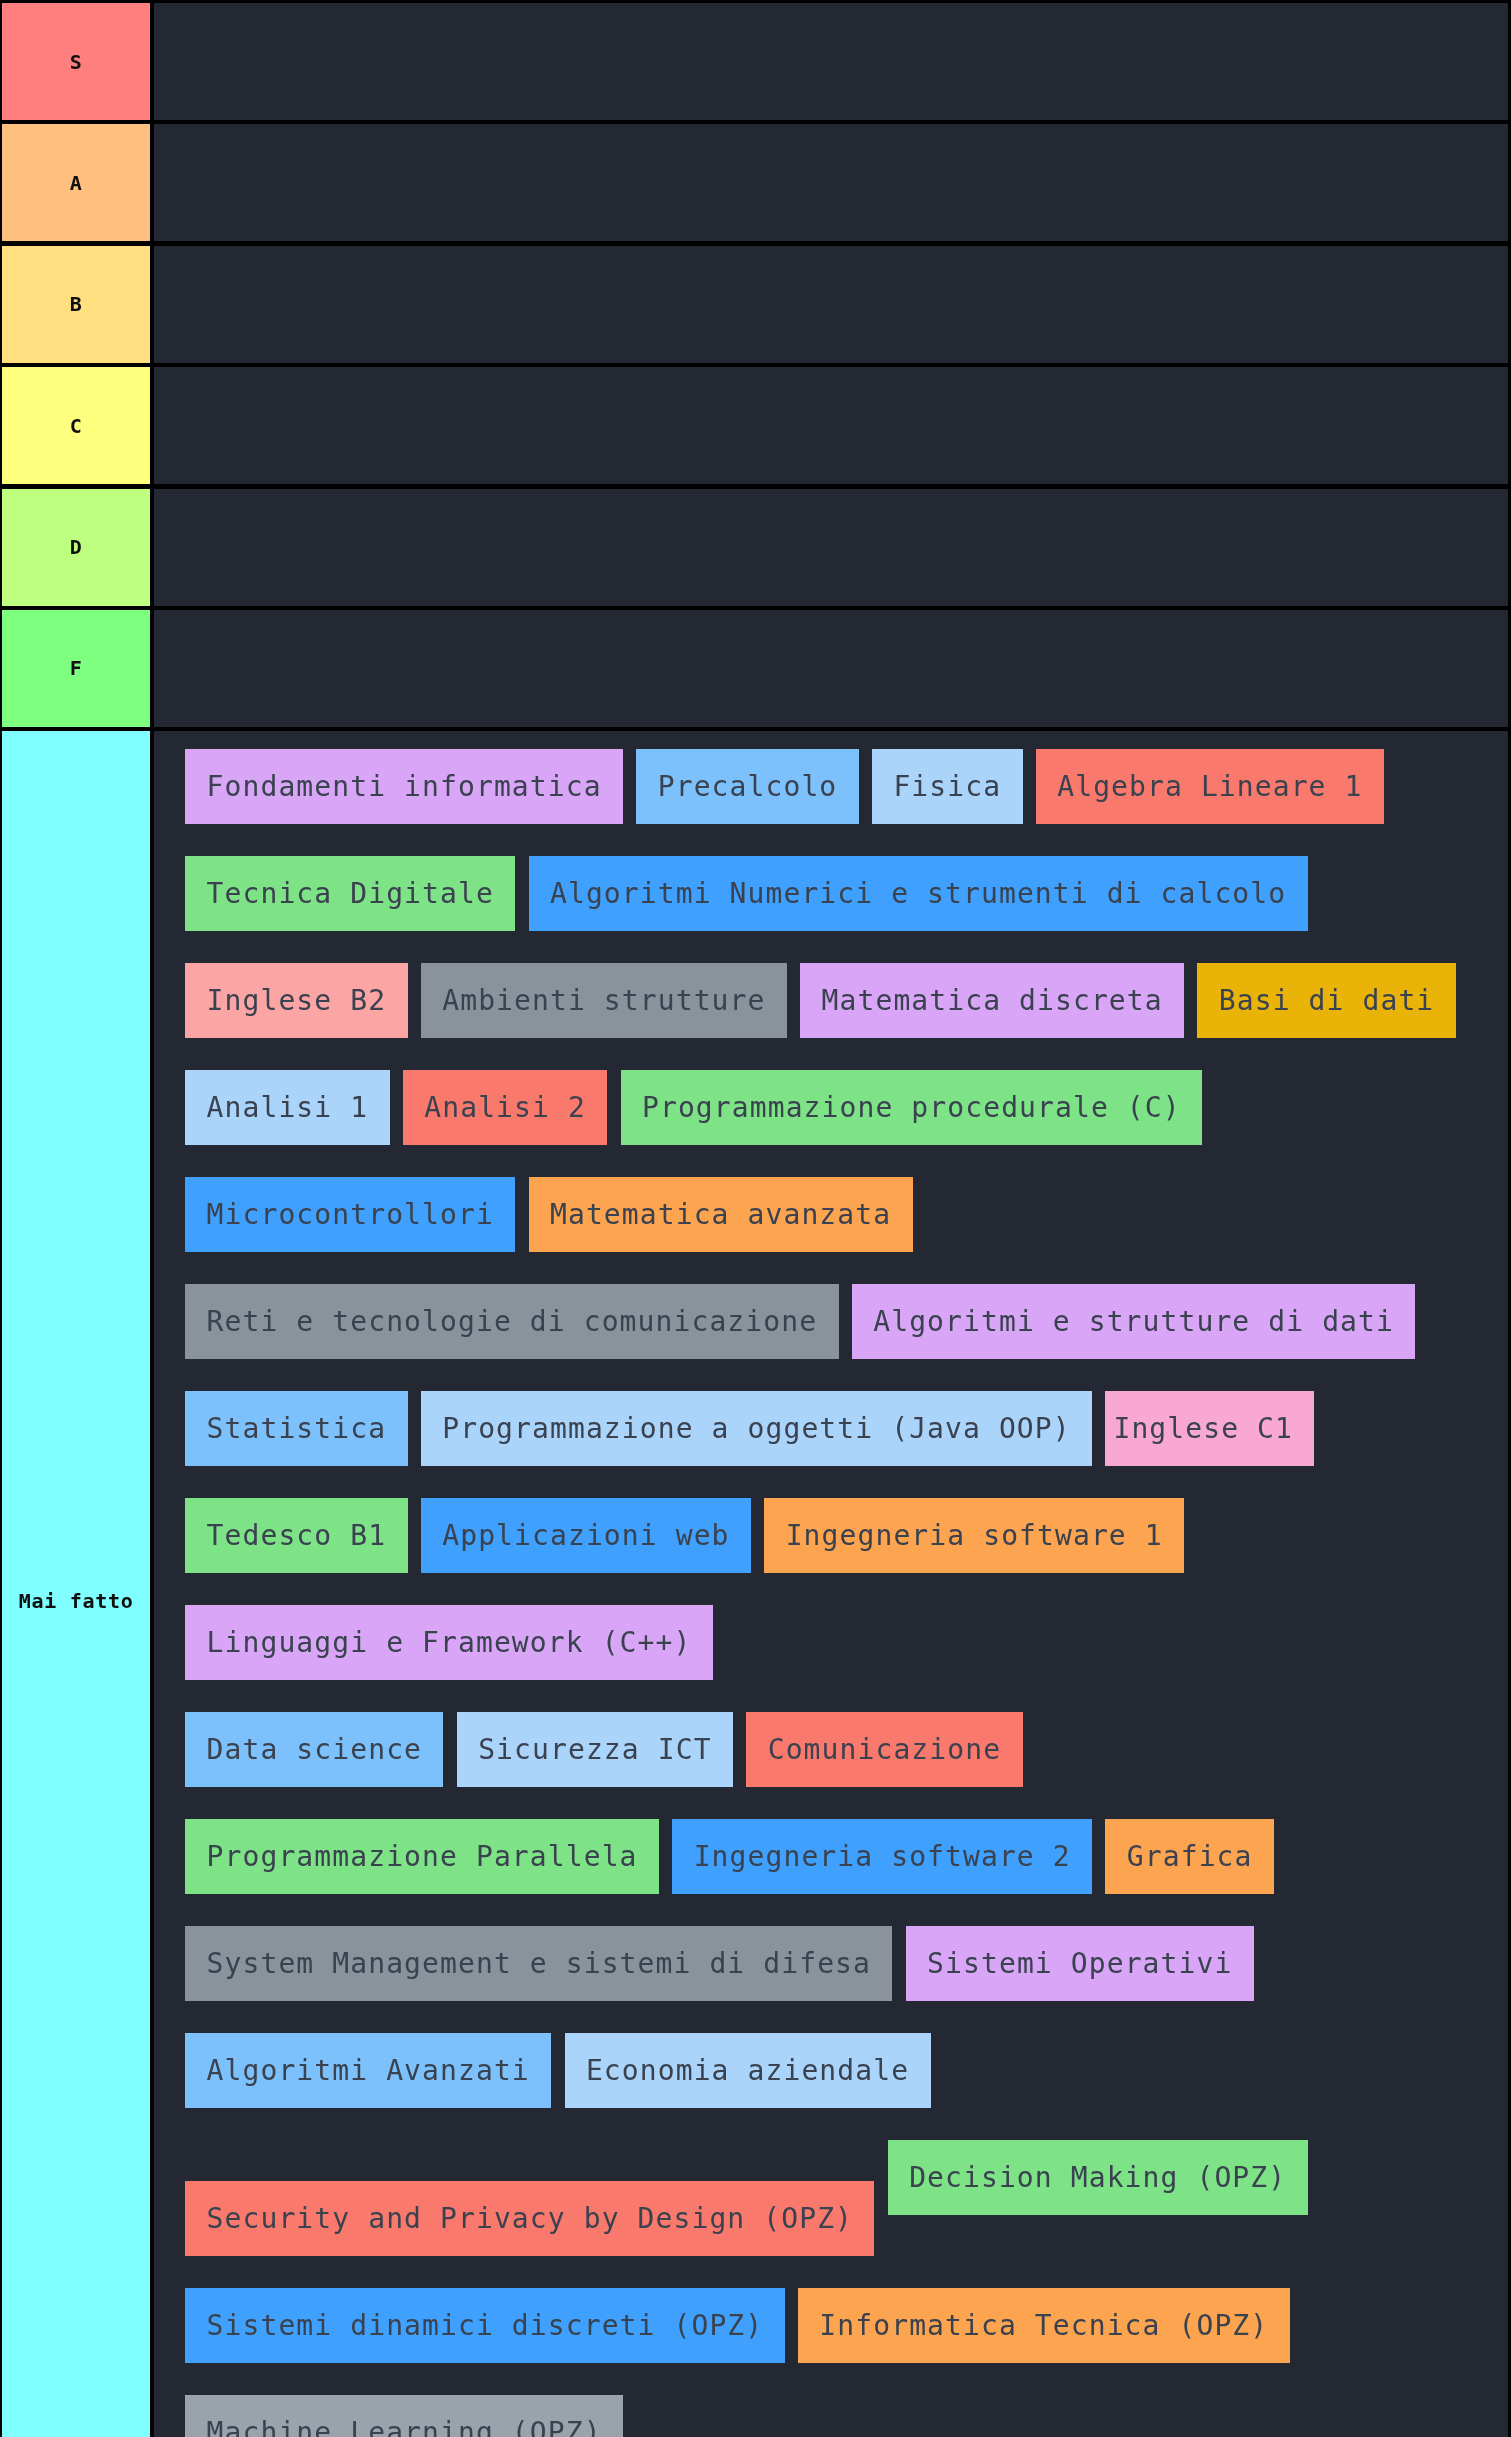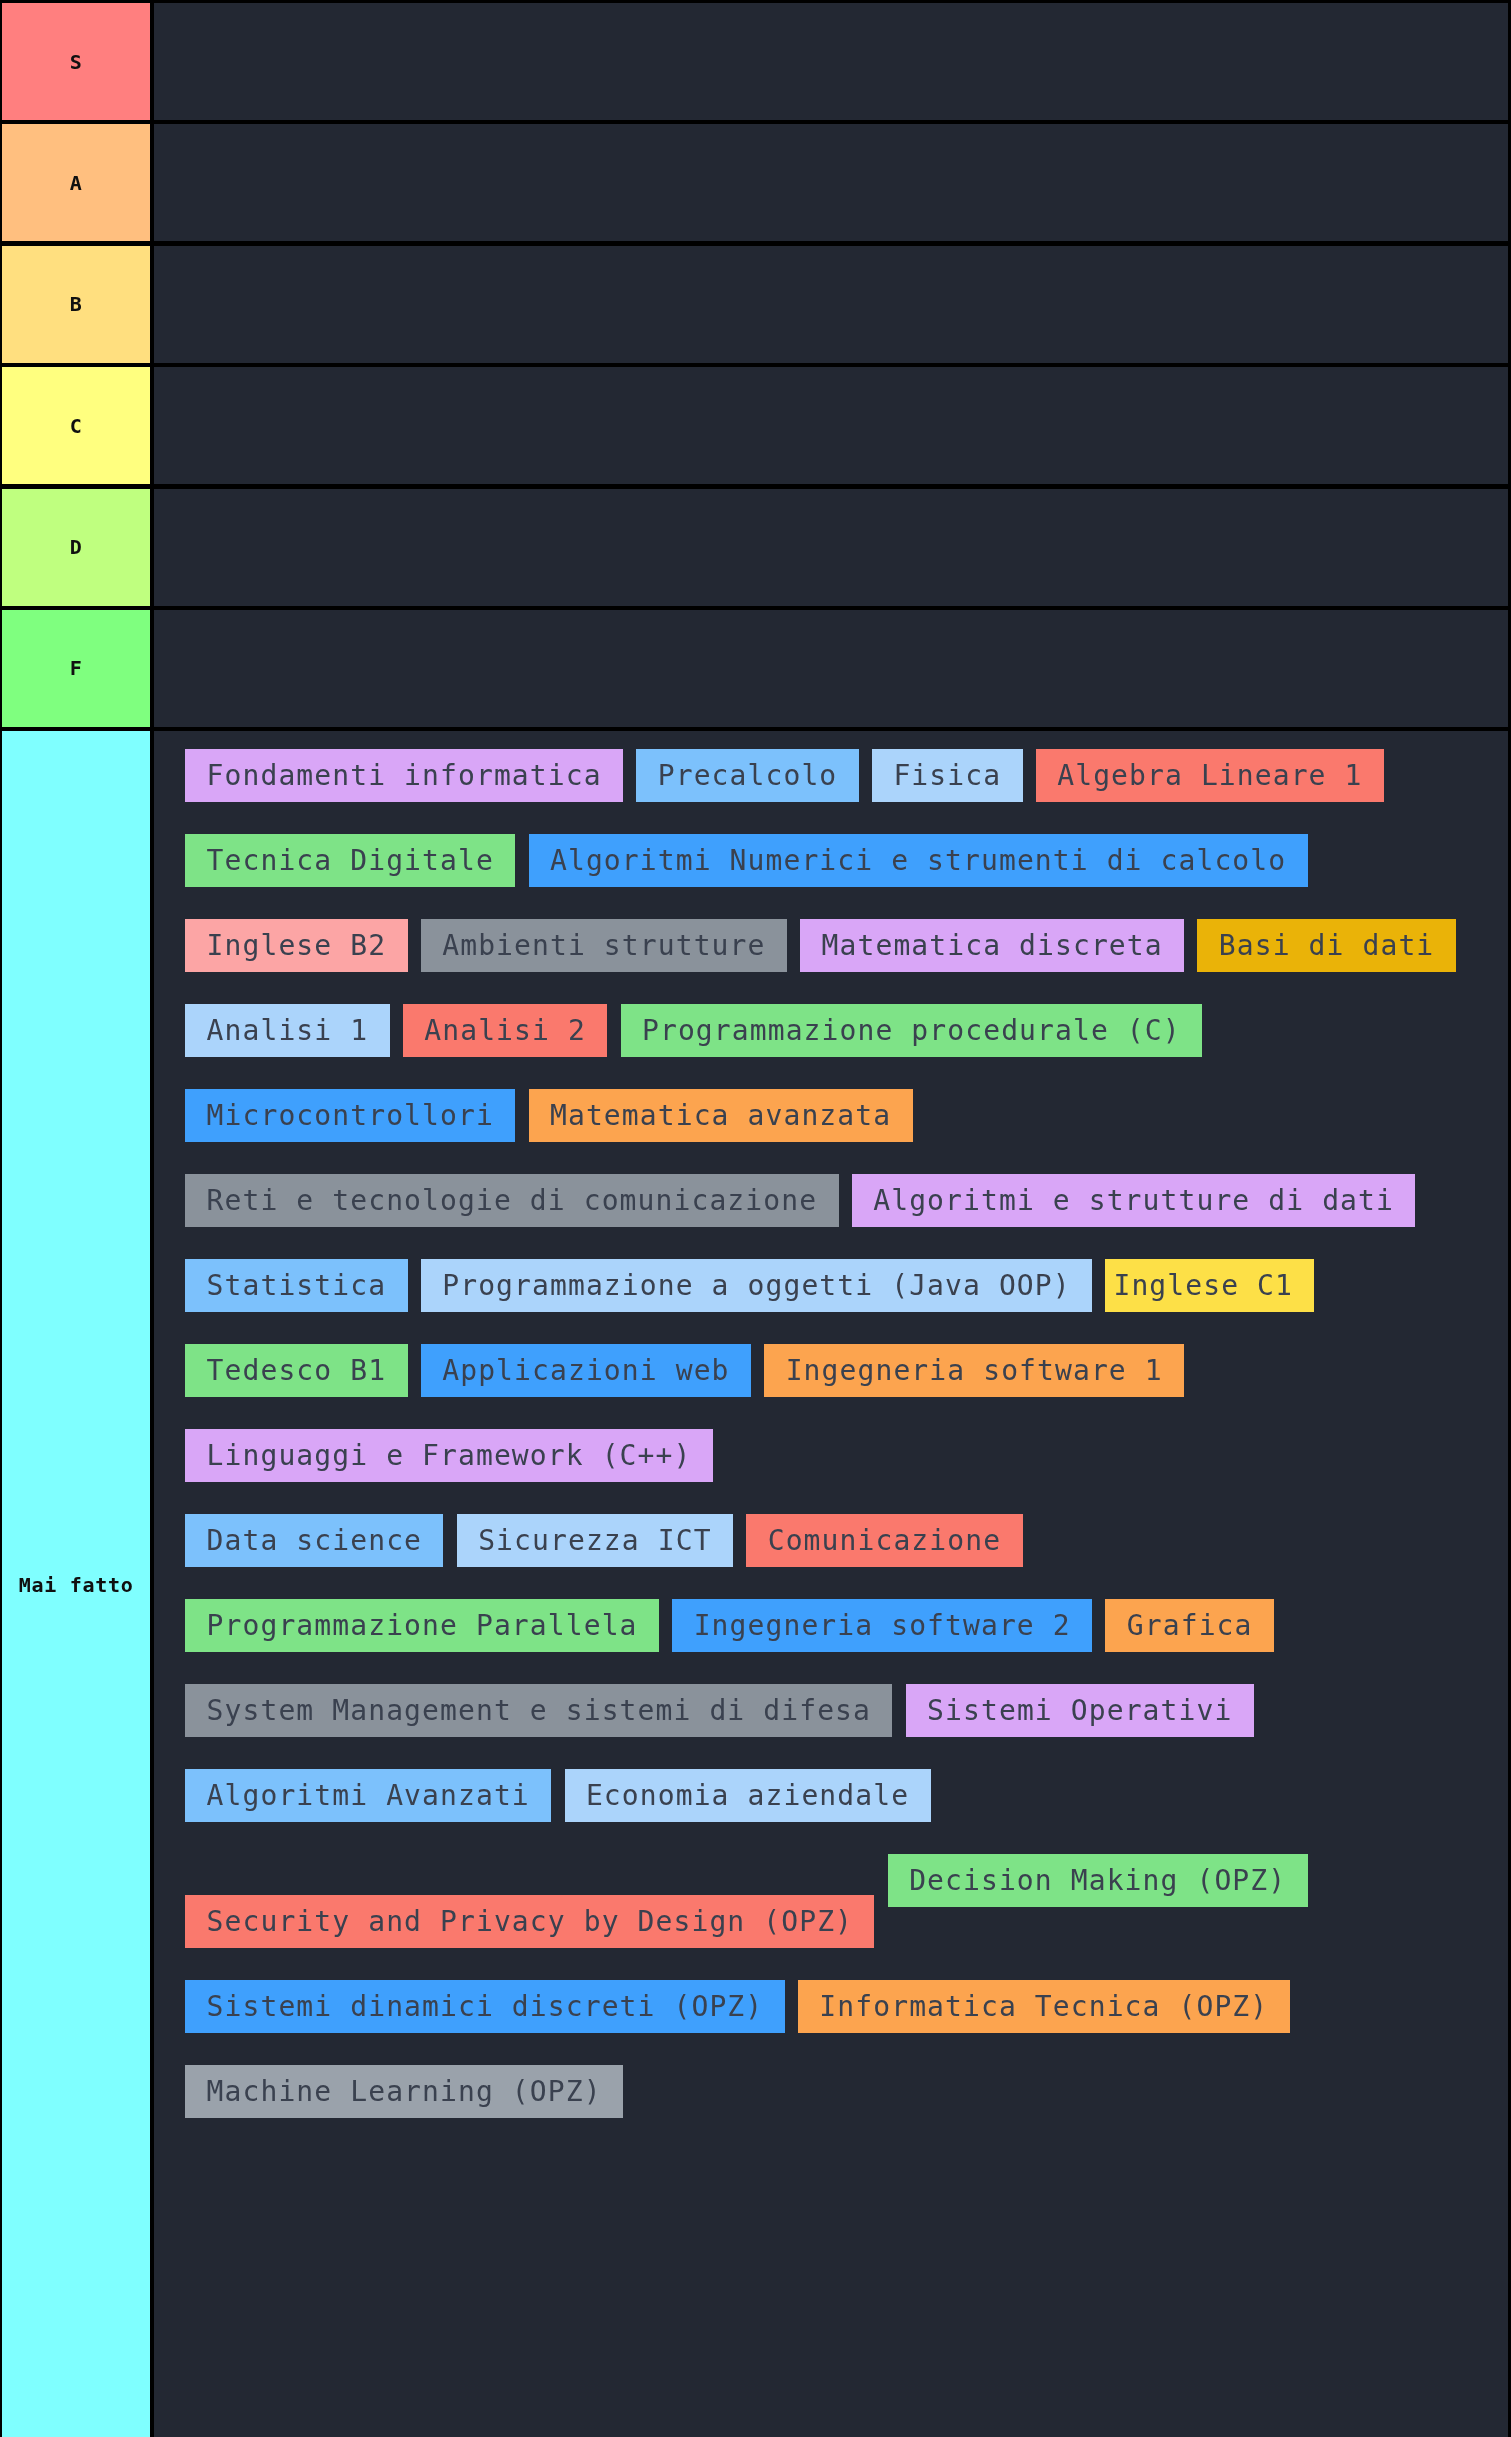--- a/index.html
+++ b/index.html
@@ -53,21 +53,21 @@
     display: flex;
     flex-direction: column;
     gap: 32px;
   }
   .chip-row {
     display: flex;
     gap: 13.3px;
     flex: 0 0 auto;
   }
   .chip {
-    height: 53px;
+    height: 75px;
     display: inline-flex;
     align-items: center;
     justify-content: center;
     padding: 0 21.4px;
     font-size: 28px;
     letter-spacing: 1.1px;
     white-space: nowrap;
     color: #3a414f;
     flex: 0 0 auto;
     cursor: grab;
@@ -129,21 +129,21 @@
           <div class="chip" style="background: rgb(63, 160, 253);">Microcontrollori</div>
           <div class="chip" style="background: rgb(252, 164, 79);">Matematica avanzata</div>
         </div>
         <div class="chip-row">
           <div class="chip" style="background: rgb(138, 146, 155);">Reti e tecnologie di comunicazione</div>
           <div class="chip" style="background: rgb(217, 166, 247);">Algoritmi e strutture di dati</div>
         </div>
         <div class="chip-row">
           <div class="chip" style="background: rgb(124, 193, 252);">Statistica</div>
           <div class="chip" style="background: rgb(171, 212, 251);">Programmazione a oggetti (Java OOP)</div>
-          <div class="chip" style="background: #fde047; padding-left: 8px;">Inglese C1</div>
+          <div class="chip" style="background: #f9a8d4; padding-left: 8px;">Inglese C1</div>
         </div>
         <div class="chip-row">
           <div class="chip" style="background: rgb(126, 227, 135);">Tedesco B1</div>
           <div class="chip" style="background: rgb(63, 160, 253);">Applicazioni web</div>
           <div class="chip" style="background: rgb(252, 164, 79);">Ingegneria software 1</div>
         </div>
         <div class="chip-row">
           <div class="chip" style="background: rgb(217, 166, 247);">Linguaggi e Framework (C++)</div>
         </div>
         <div class="chip-row">

